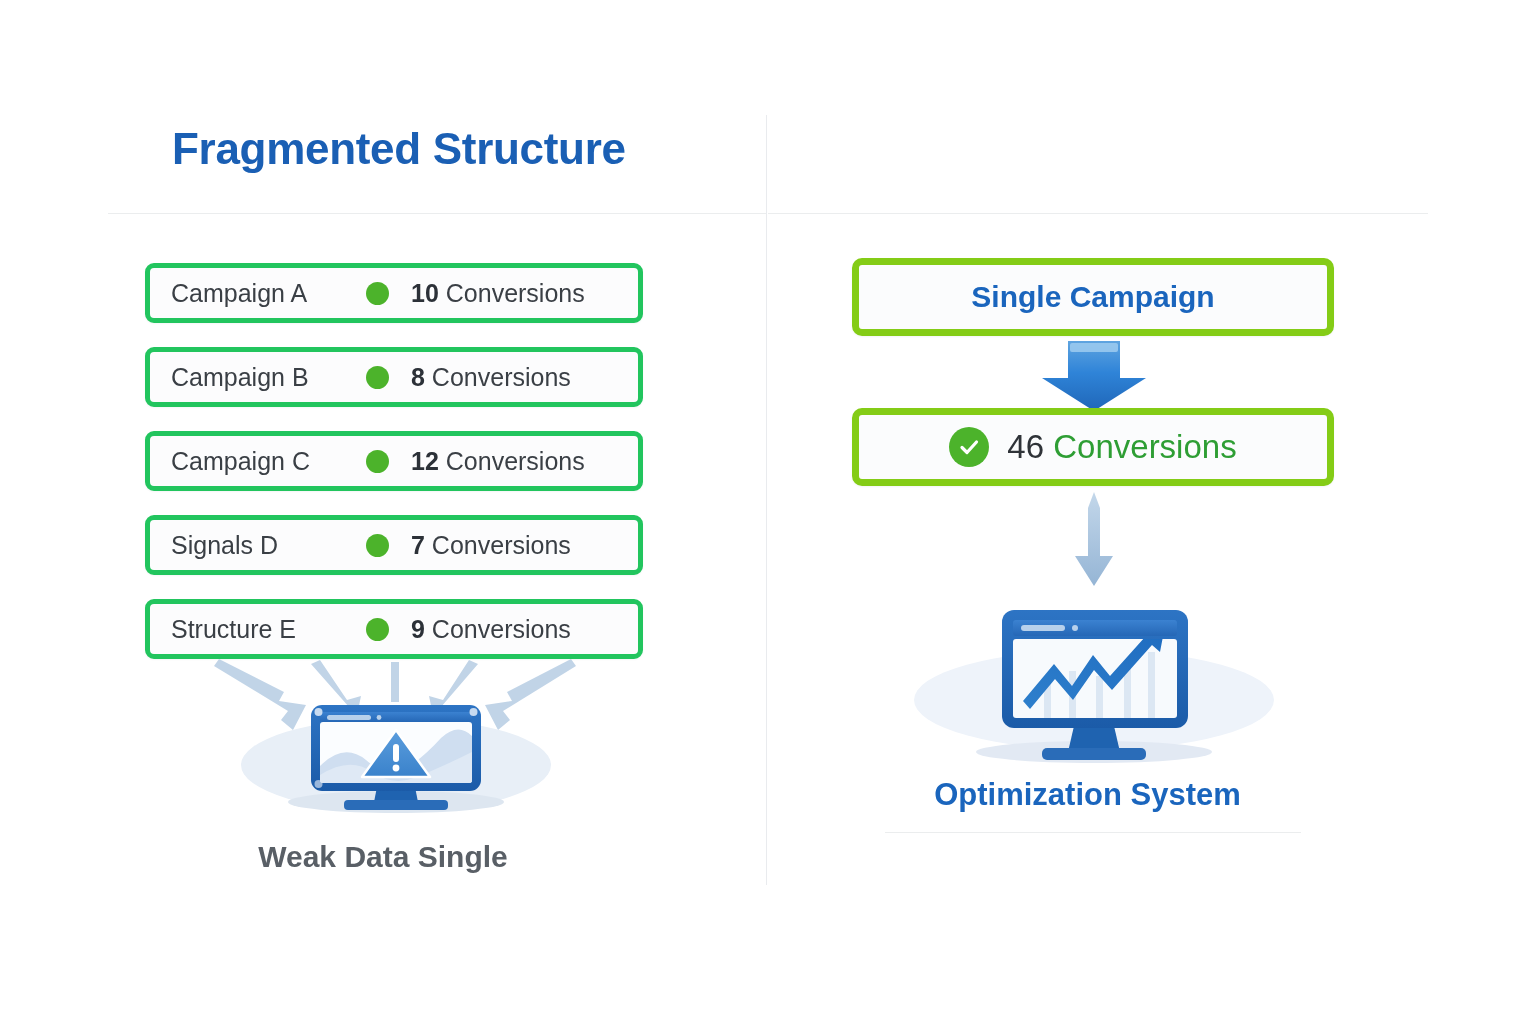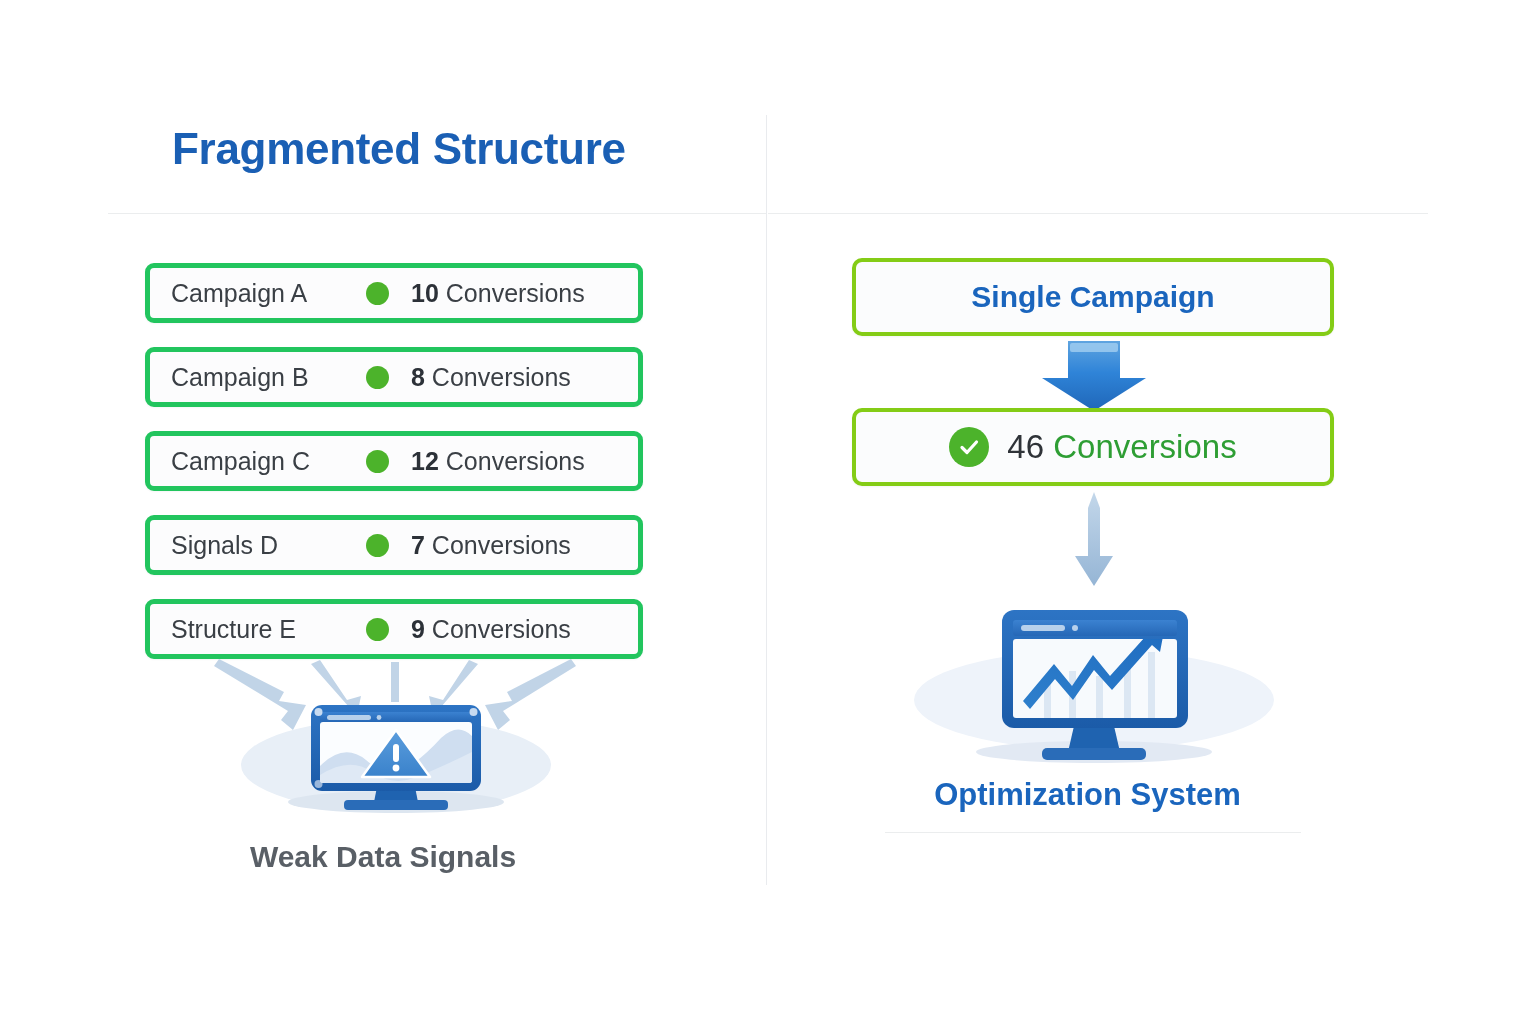--- a/index.html
+++ b/index.html
@@ -62,21 +62,21 @@
     margin-left:22px;
     font-size:25px;color:#3a3f45;
     white-space:nowrap;
   }
   .camp-metric .num{font-weight:bold;color:#2c3138;}
 
   
   .rbox{
     position:absolute;
     width:482px;height:78px;
-    border:4px solid #84cc16;
+    border:7px solid #84cc16;
     border-radius:10px;
     background:#fbfcfd;
     box-shadow:0 1px 2px rgba(20,40,70,.05);
     display:flex;align-items:center;justify-content:center;
     box-sizing:border-box;
   }
   .rbox-single{left:852px;top:258px;}
   .rbox-conv{left:852px;top:408px;}
 
   .single-label{
@@ -285,17 +285,17 @@
     <div class="conv-row">
       <span class="check-badge">
         <svg width="24" height="24" viewBox="0 0 24 24" aria-hidden="true">
           <path d="M5 12.5 L10 17.5 L19.5 7" fill="none" stroke="#ffffff" stroke-width="3.2" stroke-linecap="round" stroke-linejoin="round"></path>
         </svg>
       </span>
       <span class="conv-text"><span class="num">46</span> <span class="word">Conversions</span></span>
     </div>
   </div>
 
-  <div class="weak-label">Weak Data Signals</div>
+  <div class="weak-label">Weak Data Single</div>
   <div class="opt-label">Optimization System</div>
   <div class="h-divider hd-bottom"></div>
 
 </div>
 
 </body></html>

